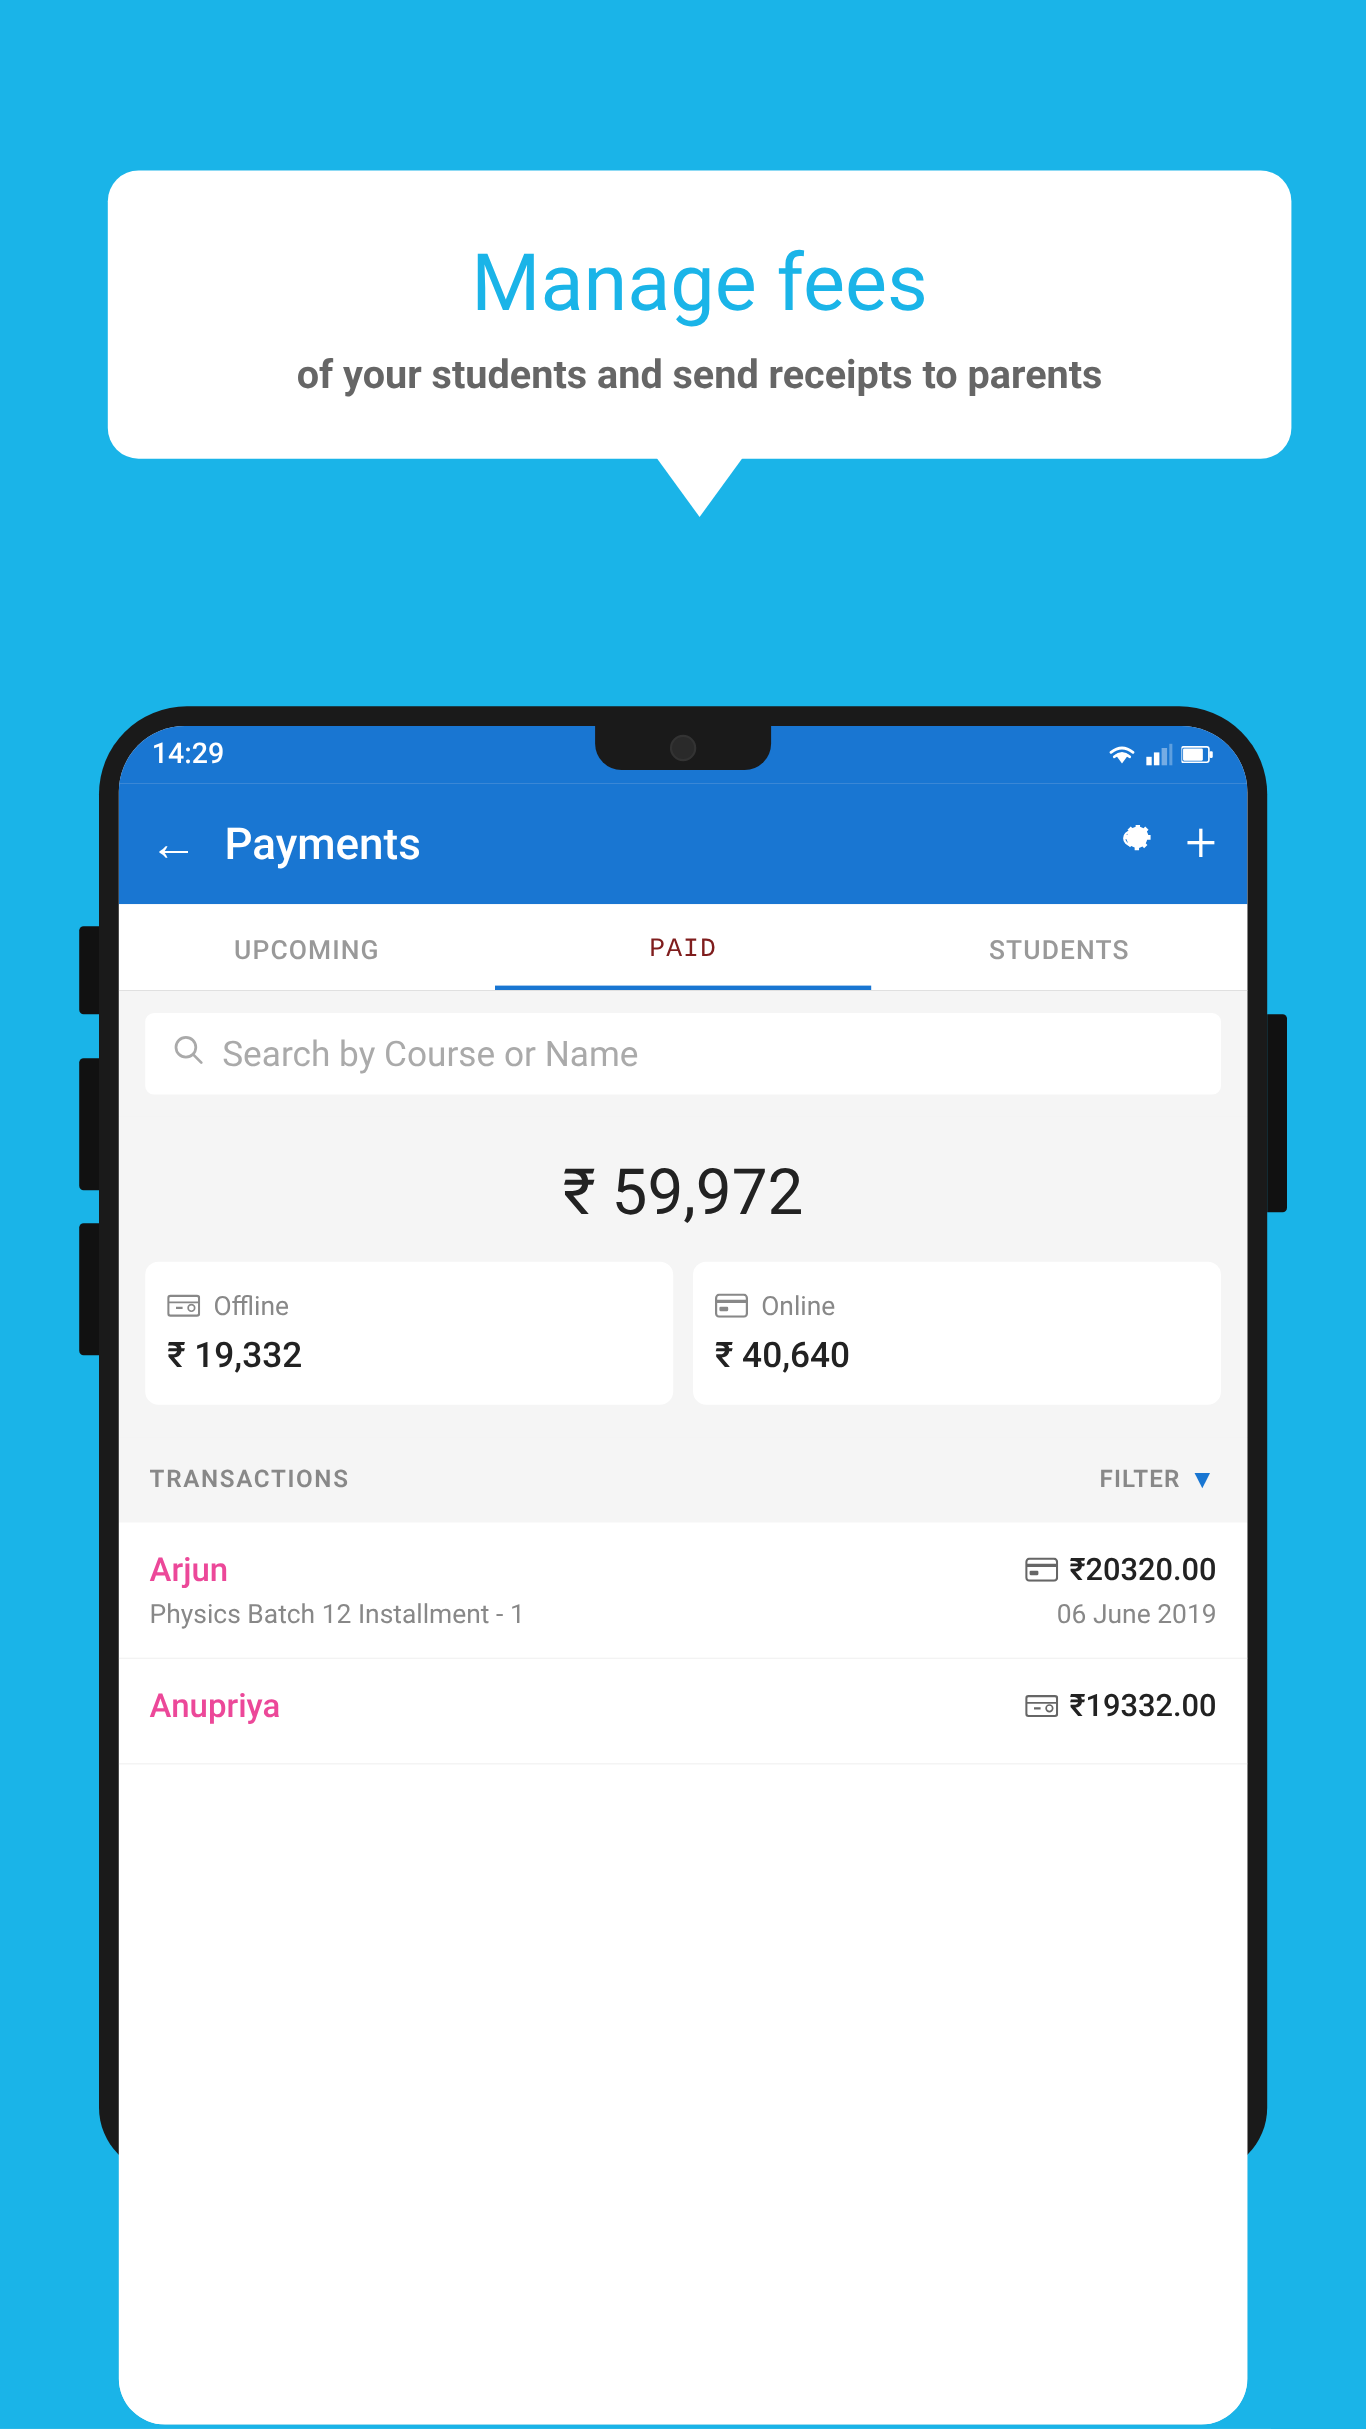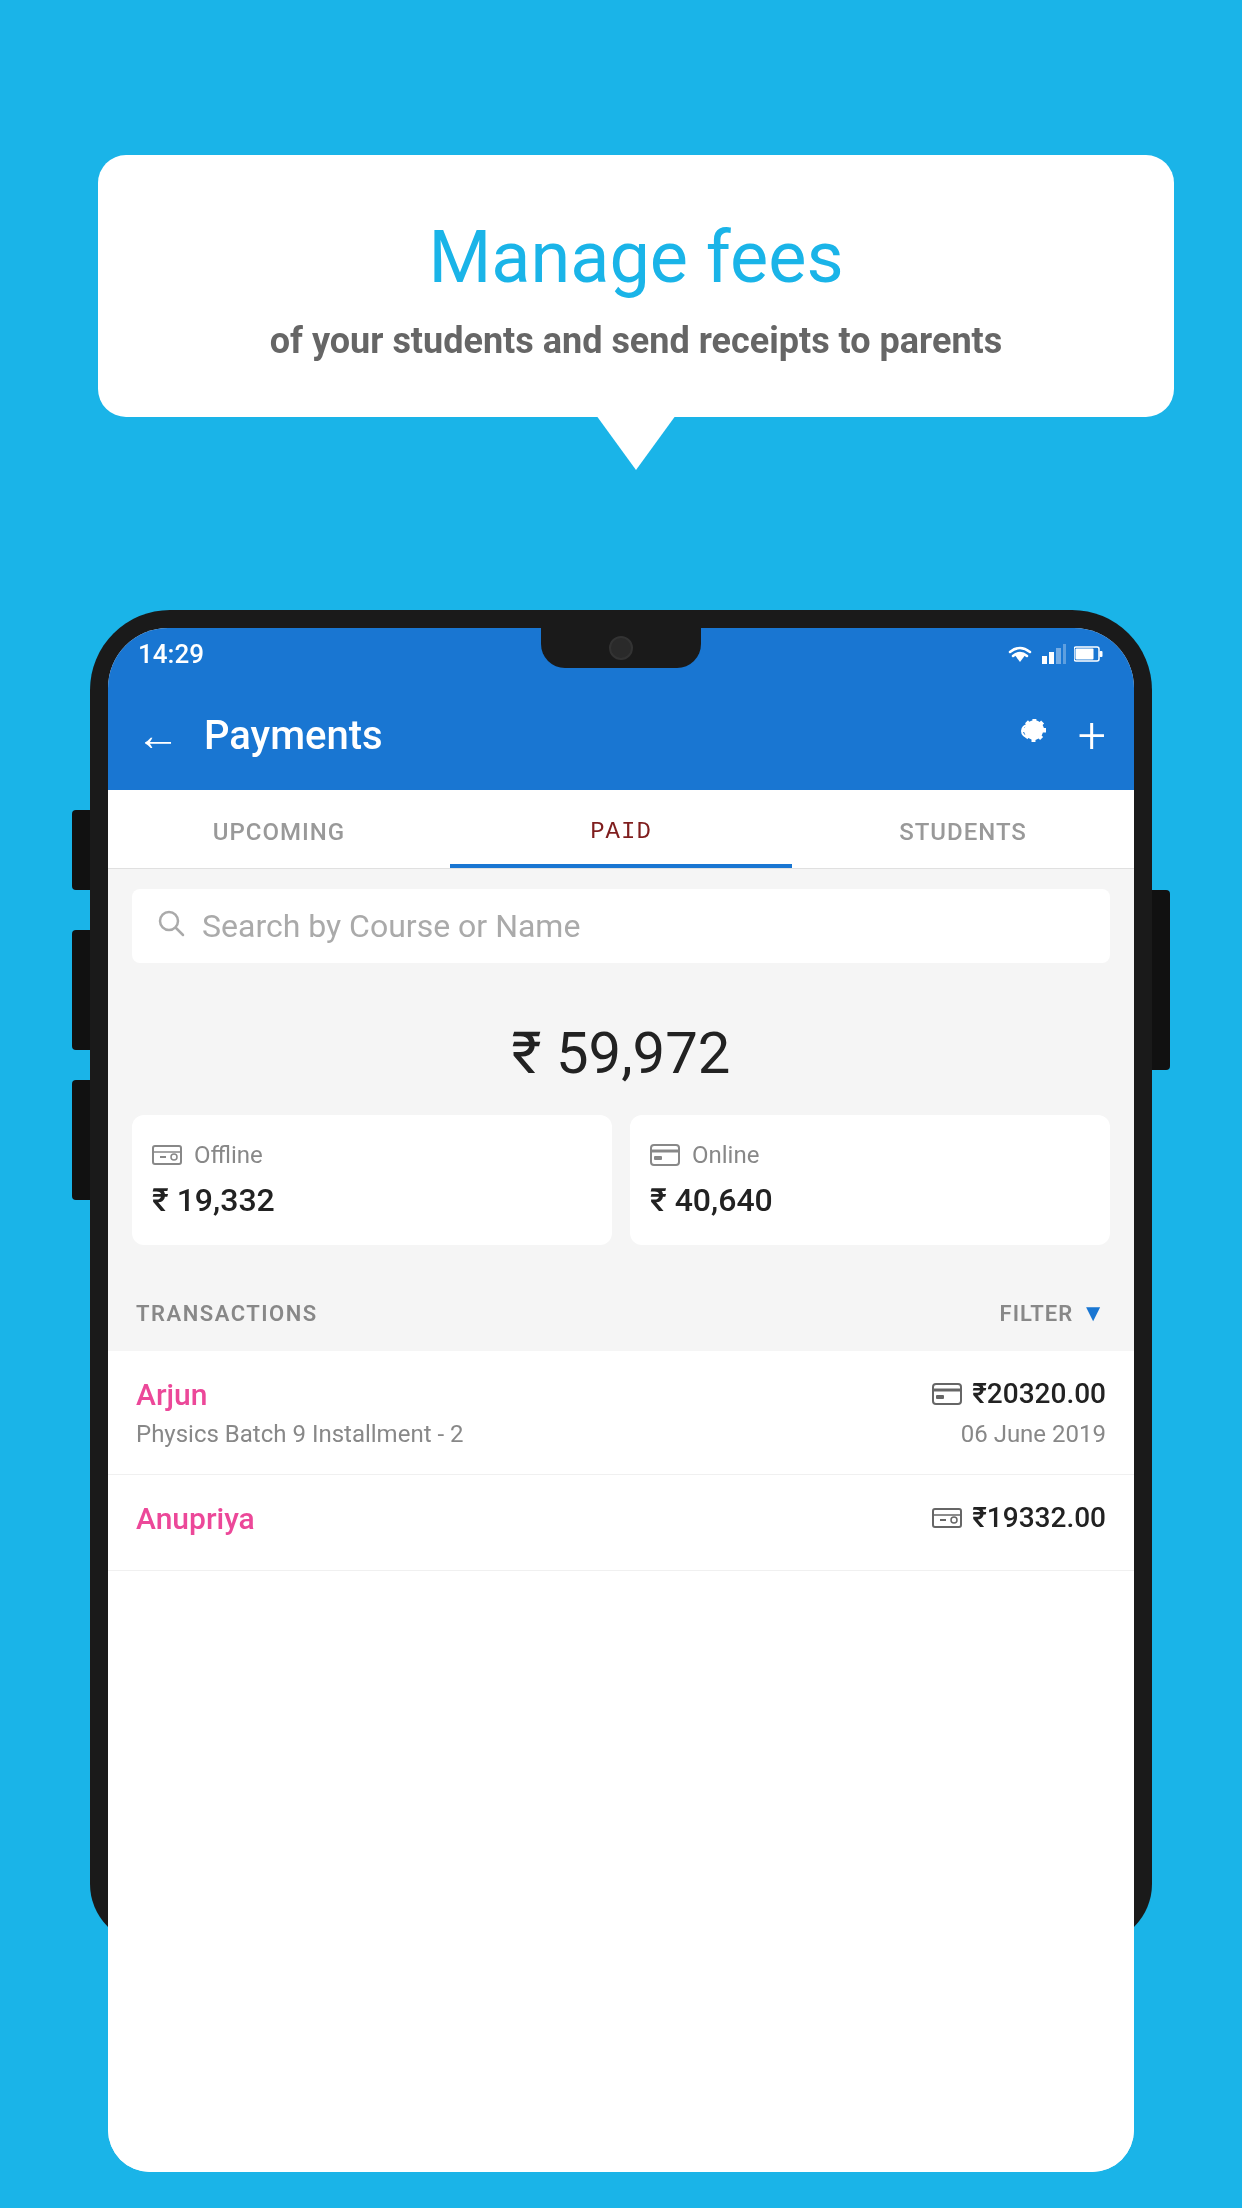--- a/index.html
+++ b/index.html
@@ -63,20 +63,21 @@
       right: 90px;
       bottom: 0;
     }
 
     .phone-outer {
       background: #1a1a1a;
       border-radius: 80px 80px 60px 60px;
       padding: 18px;
       height: 1334px;
       position: relative;
+      margin-top: 32px;
     }
 
     .camera {
       width: 24px;
       height: 24px;
       background: #2a2a2a;
       border-radius: 50%;
       border: 2px solid #333;
     }
 
@@ -476,21 +477,21 @@
 
               <svg width="30" height="22" viewBox="0 0 30 22" fill="none">
                 <rect x="1" y="1" width="28" height="20" rx="3" stroke="#666" stroke-width="2"></rect>
                 <line x1="1" y1="7" x2="29" y2="7" stroke="#666" stroke-width="3"></line>
                 <rect x="4" y="12" width="8" height="4" rx="1" fill="#666"></rect>
               </svg>
               <span class="transaction-amount">₹20320.00</span>
             </div>
           </div>
           <div class="transaction-row-bottom">
-            <span class="transaction-course">Physics Batch 9 Installment - 2</span>
+            <span class="transaction-course">Physics Batch 12 Installment - 1</span>
             <span class="transaction-date">06 June 2019</span>
           </div>
         </div>
 
         <div class="transaction-row">
           <div class="transaction-row-top">
             <span class="transaction-name">Anupriya</span>
             <div class="transaction-amount-wrap">
 
               <svg width="30" height="26" viewBox="0 0 30 26" fill="none">

